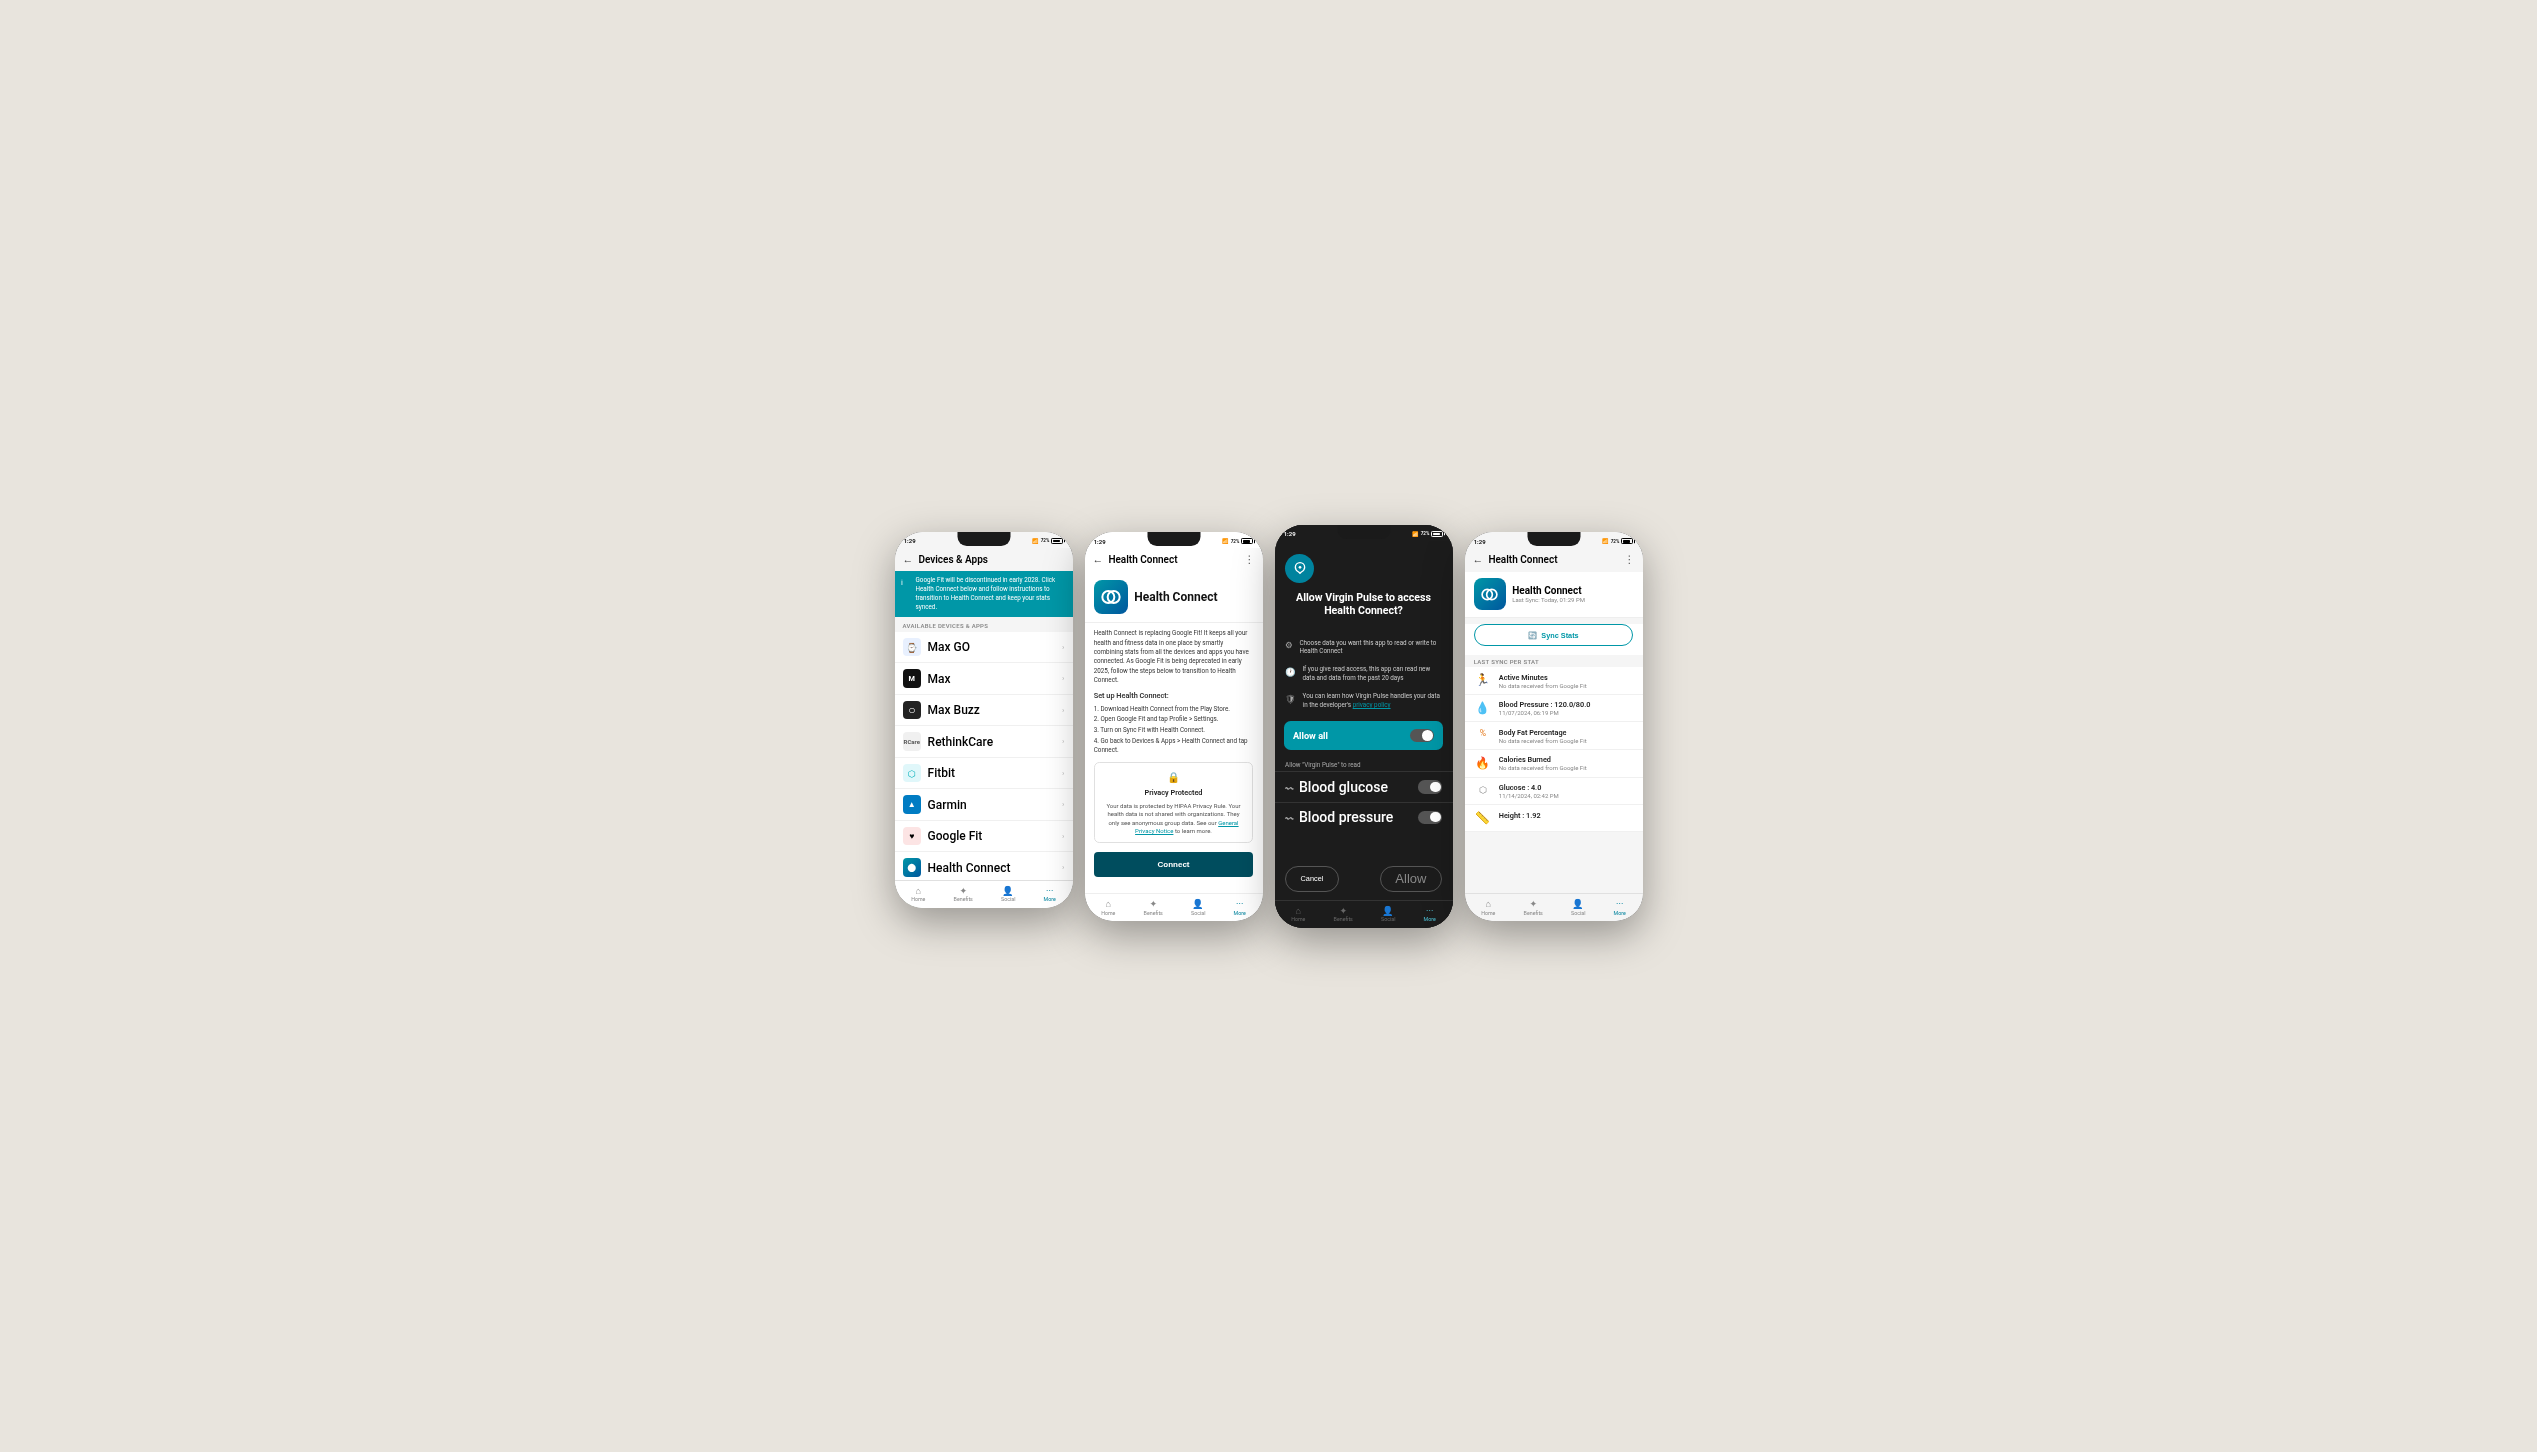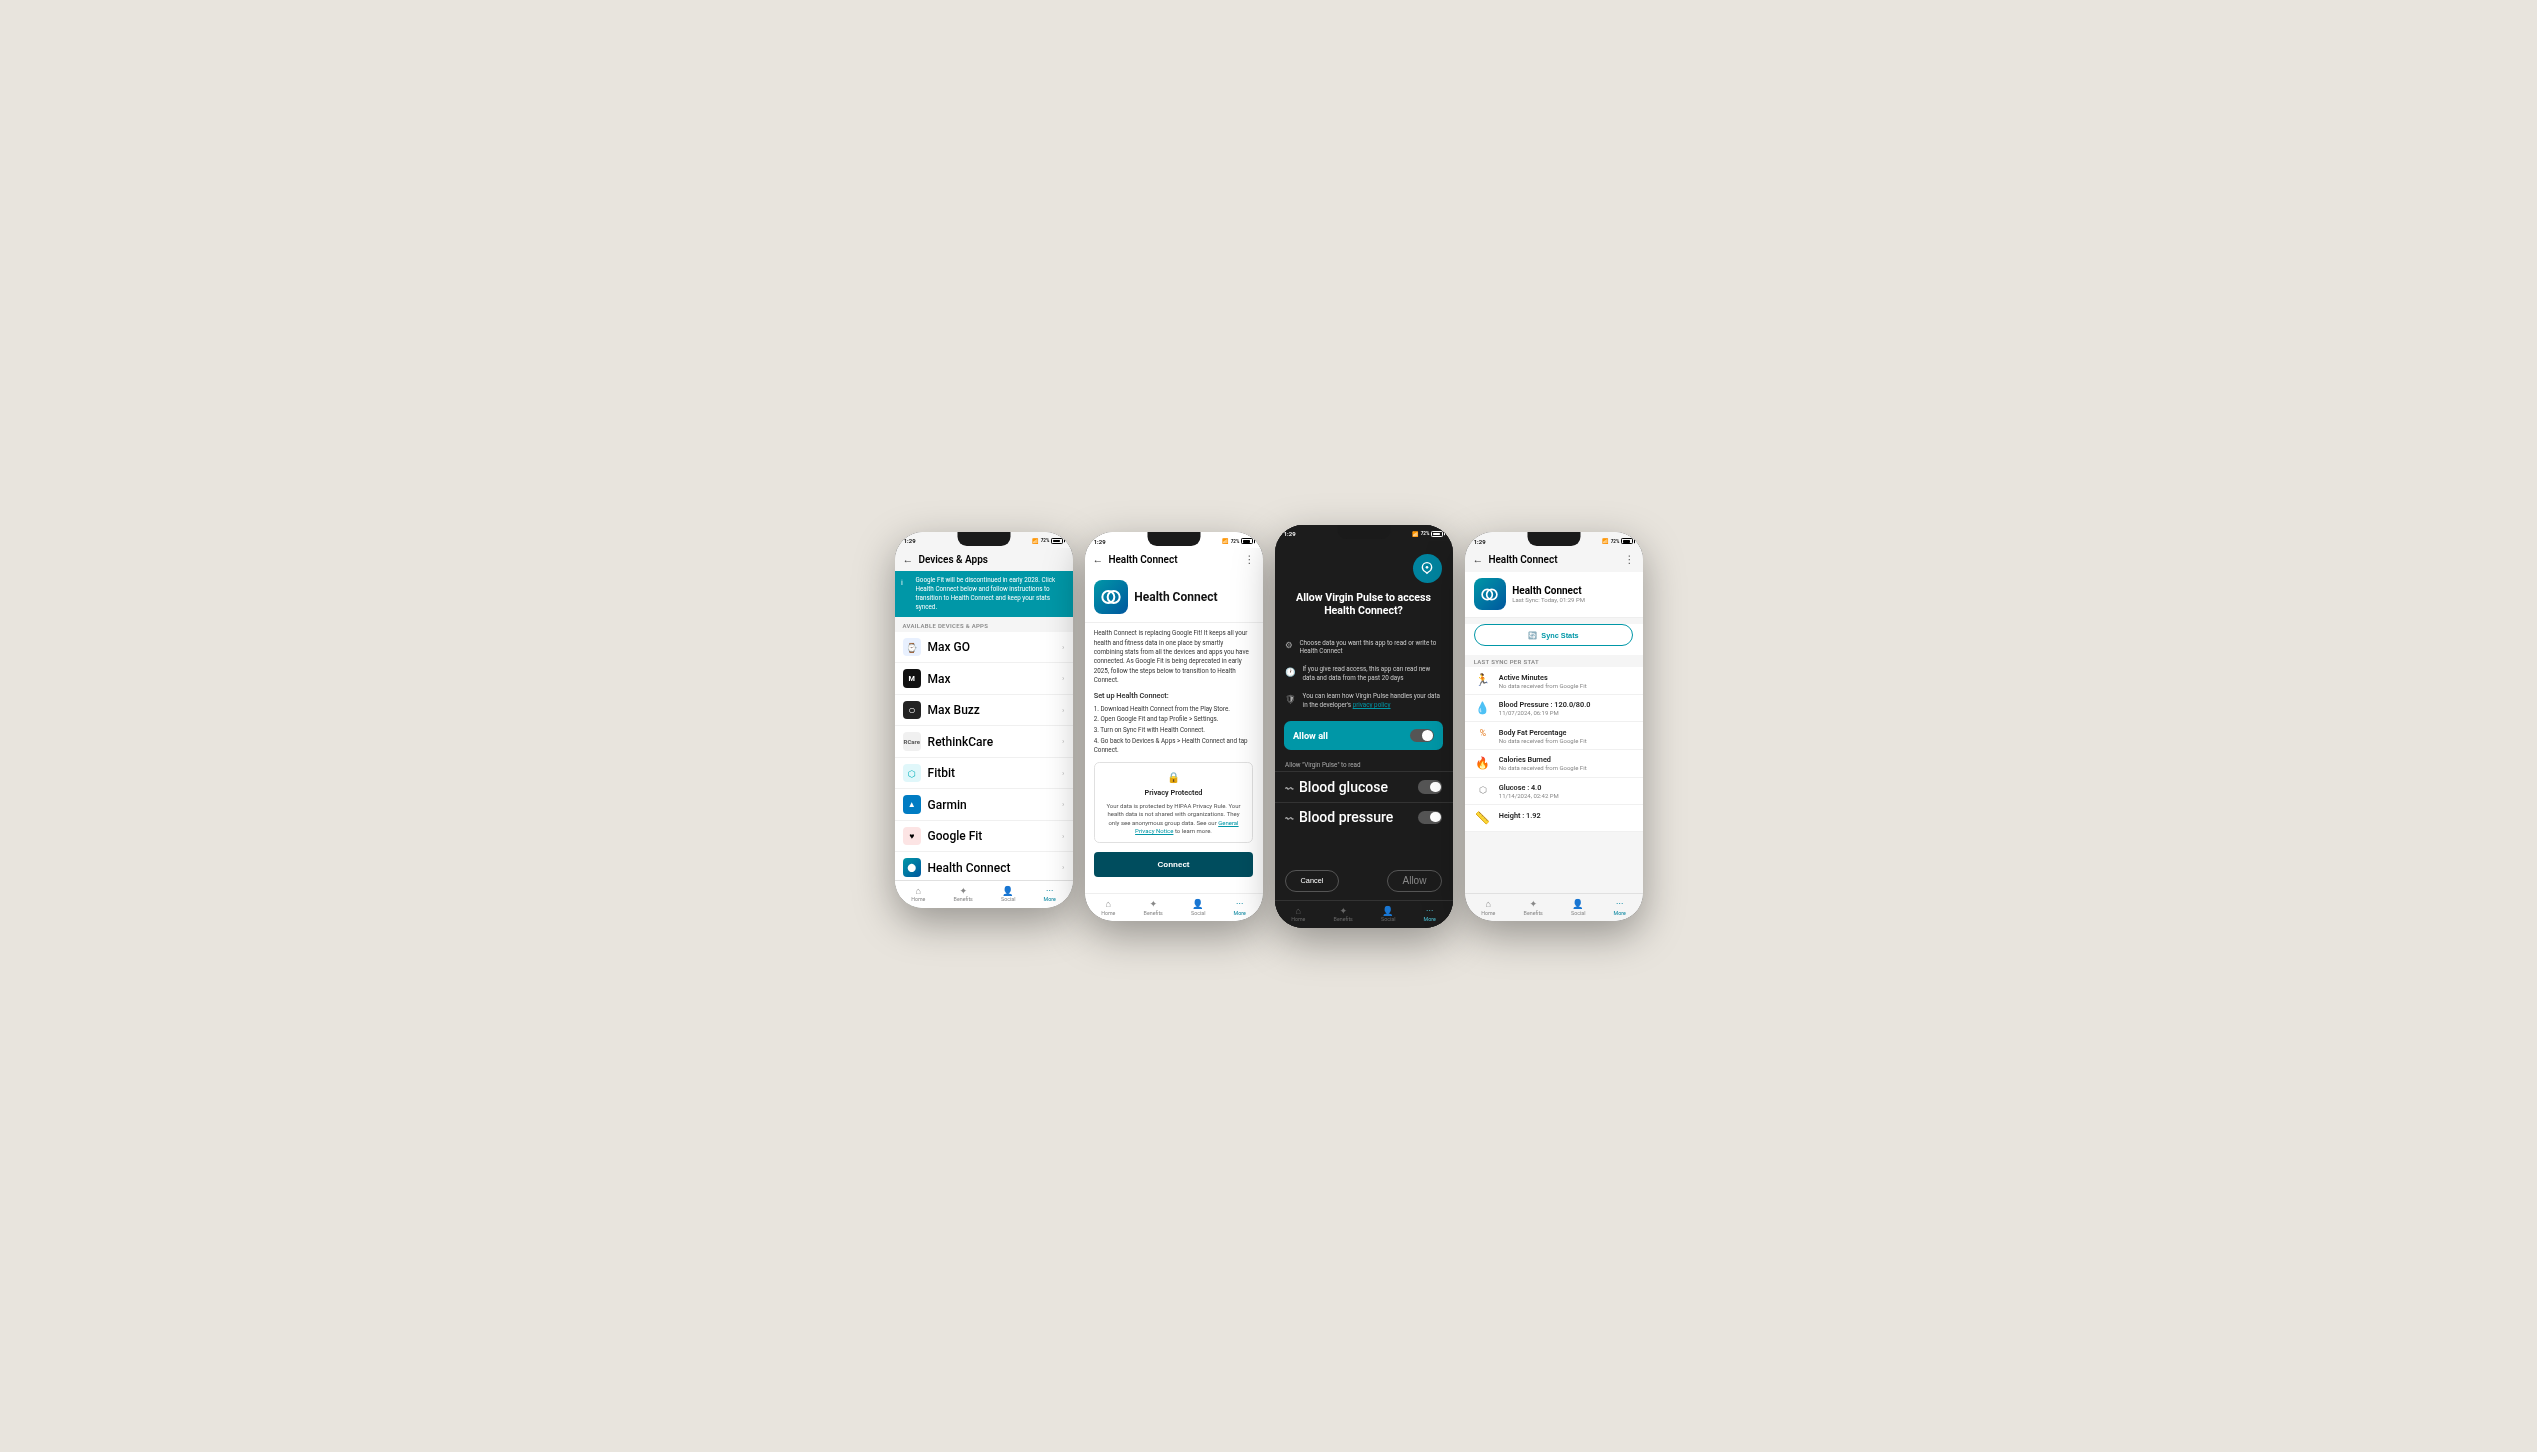--- a/index.html
+++ b/index.html
@@ -175,21 +175,21 @@
     .privacy-text { font-size: 6px; color: #555; line-height: 1.4; }
     .privacy-link { color: #0097a7; text-decoration: underline; }
     .connect-btn {
       background: #004d5e; color: #fff; border: none;
       padding: 8px; width: 100%; font-size: 8px; font-weight: 600;
       border-radius: 4px; margin-top: 2.6px; cursor: pointer;
     }
 
     
     .allow-header {
-      display: flex; flex-direction: column; align-items: flex-end;
+      display: flex; flex-direction: column; align-items: flex-start;
       padding: 13.2px 10.6px 6.6px;
     }
     .vp-logo {
       width: 29px; height: 29px; background: #00839e; border-radius: 50%;
       display: flex; align-items: center; justify-content: center;
       font-size: 12px; color: #fff; margin-bottom: 8px;
     }
     .allow-title {
       color: #fff; font-size: 10.6px; font-weight: 700;
       text-align: center; line-height: 1.3; margin-bottom: 9.2px;
@@ -224,21 +224,21 @@
     .action-row {
       display: flex; justify-content: space-between; padding: 6.6px 10.6px;
       position: absolute; bottom: 29px; left: 0; right: 0;
     }
     .cancel-btn {
       background: transparent; border: 1px solid #555; color: #fff;
       padding: 4.6px 14.5px; border-radius: 13.2px; font-size: 7.3px; cursor: pointer;
     }
     .allow-btn {
       background: transparent; border: 1px solid #555; color: #888;
-      padding: 4.6px 14.5px; border-radius: 13.2px; font-size: 10px; cursor: pointer;
+      padding: 4.6px 14.5px; border-radius: 13.2px; font-size: 13px; cursor: pointer;
     }
 
     
     .hc-header4 {
       display: flex; align-items: center; gap: 6.6px; padding: 6.6px 9.2px;
       border-bottom: 0.7px solid #eee;
     }
     .hc-logo4 {
       width: 32px; height: 32px; border-radius: 8px;
       background: linear-gradient(135deg, #0097a7, #00579e);

